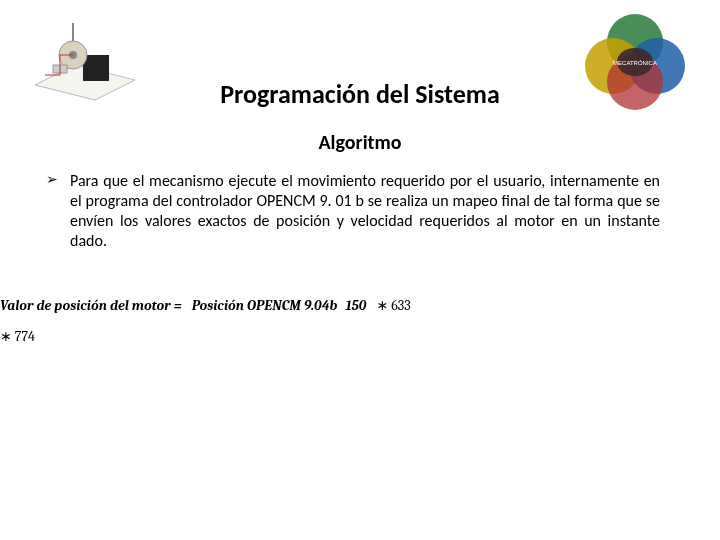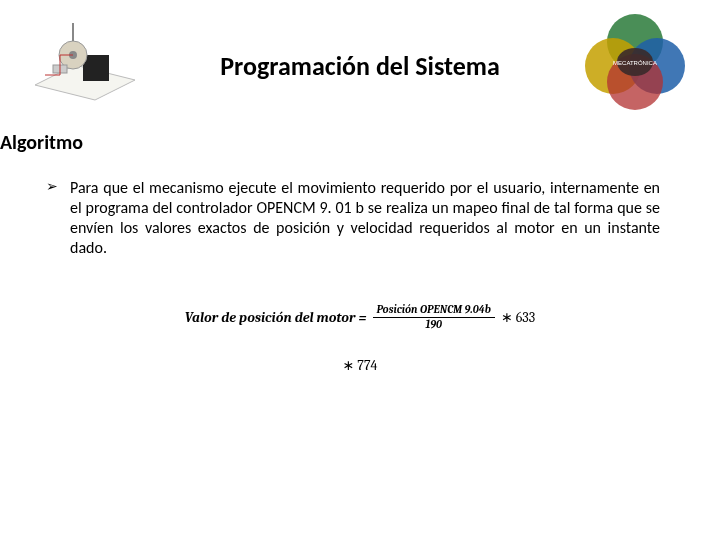--- a/index.html
+++ b/index.html
@@ -7,21 +7,21 @@
     width: 720px;
     height: 540px;
     background: #ffffff;
     font-family: Calibri, Arial, sans-serif;
     color: #000;
     position: relative;
     overflow: hidden;
   }
   .header {
     display: flex;
-    align-items: center;
+    align-items: flex-end;
     padding: 10px 20px 0 20px;
   }
   .header-left {
     width: 130px;
     height: 100px;
     flex-shrink: 0;
     display:flex;
     align-items:center;
     justify-content:center;
   }
@@ -37,60 +37,61 @@
   }
   .header-right {
     width: 130px;
     height: 100px;
     flex-shrink:0;
     display:flex;
     align-items:center;
     justify-content:center;
   }
   .subtitle {
+    text-align:center;
     font-weight:700;
     font-size:20px;
     margin-top:20px;
-    margin-bottom:24px;
+    margin-bottom:17px;
   }
   .body-text {
     padding: 0 60px 0 70px;
     font-size: 16px;
     text-align: justify;
     text-justify: inter-word;
     line-height: 1.25;
     position: relative;
   }
   .body-text .bullet {
     position:absolute;
     left:46px;
     top:0;
     font-size:14px;
   }
   .equations {
     margin-top: 46px;
     display:flex;
     flex-direction:column;
-    align-items:center;
-    gap:26px;
+    align-items:flex-start;
+    gap:14px;
     font-family: "Cambria Math", Cambria, Georgia, serif;
     font-style: italic;
     font-weight: 700;
     font-size: 14px;
   }
   .eq {
     display:flex;
     align-items:center;
     gap:6px;
   }
   .frac {
     display:inline-flex;
-    flex-direction:column;
+    flex-direction:row;
     align-items:center;
-    font-size:11px;
+    font-size:14px;
     line-height:1.1;
     font-weight:700;
   }
   .frac .top, .frac .bot { padding: 0 4px; white-space:nowrap; }
   .frac .bar { width:100%; border-top:1px solid #000; margin:1px 0; }
   .mult { font-style: normal; font-weight:400; }
   
   .mech-svg { width:120px; height:90px; }
   .venn-svg { width:120px; height:100px; }
 </style>
@@ -132,20 +133,20 @@
   <span class="bullet">➢</span>
   <span>Para que el mecanismo ejecute el movimiento requerido por el usuario, internamente en el programa del controlador OPENCM 9. 01 b se realiza un mapeo final de tal forma que se envíen los valores exactos de posición y velocidad requeridos al motor en  un instante dado.</span>
 </div>
 
 <div class="equations">
   <div class="eq">
     <span>Valor de posición del motor =</span>
     <span class="frac">
       <span class="top">Posición OPENCM 9.04b</span>
       <span class="bar"></span>
-      <span class="bot">190</span>
+      <span class="bot">150</span>
     </span>
     <span class="mult">∗ 633</span>
   </div>
   <div class="eq">
     <span class="mult">∗ 774</span>
   </div>
 </div>
 
 </body></html>

